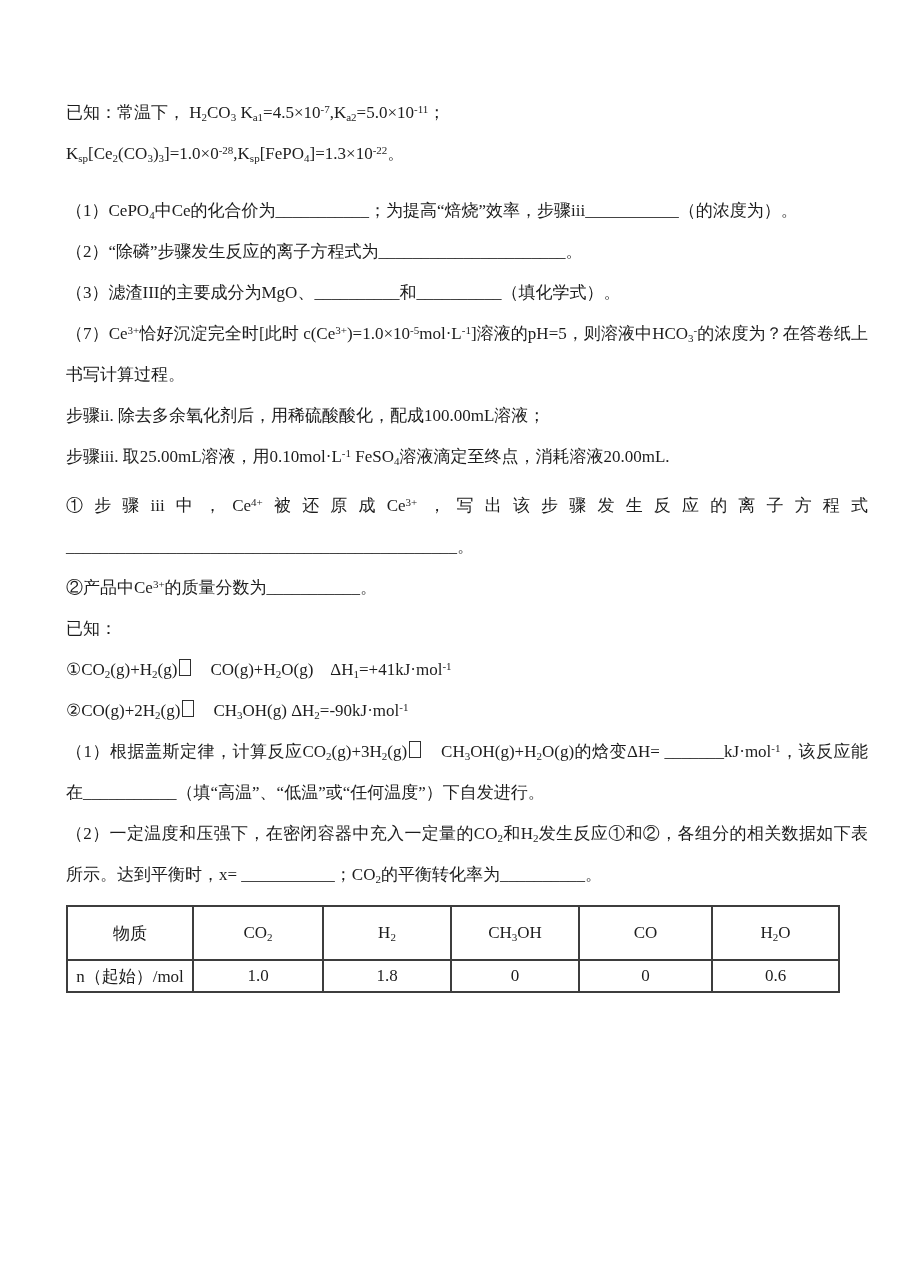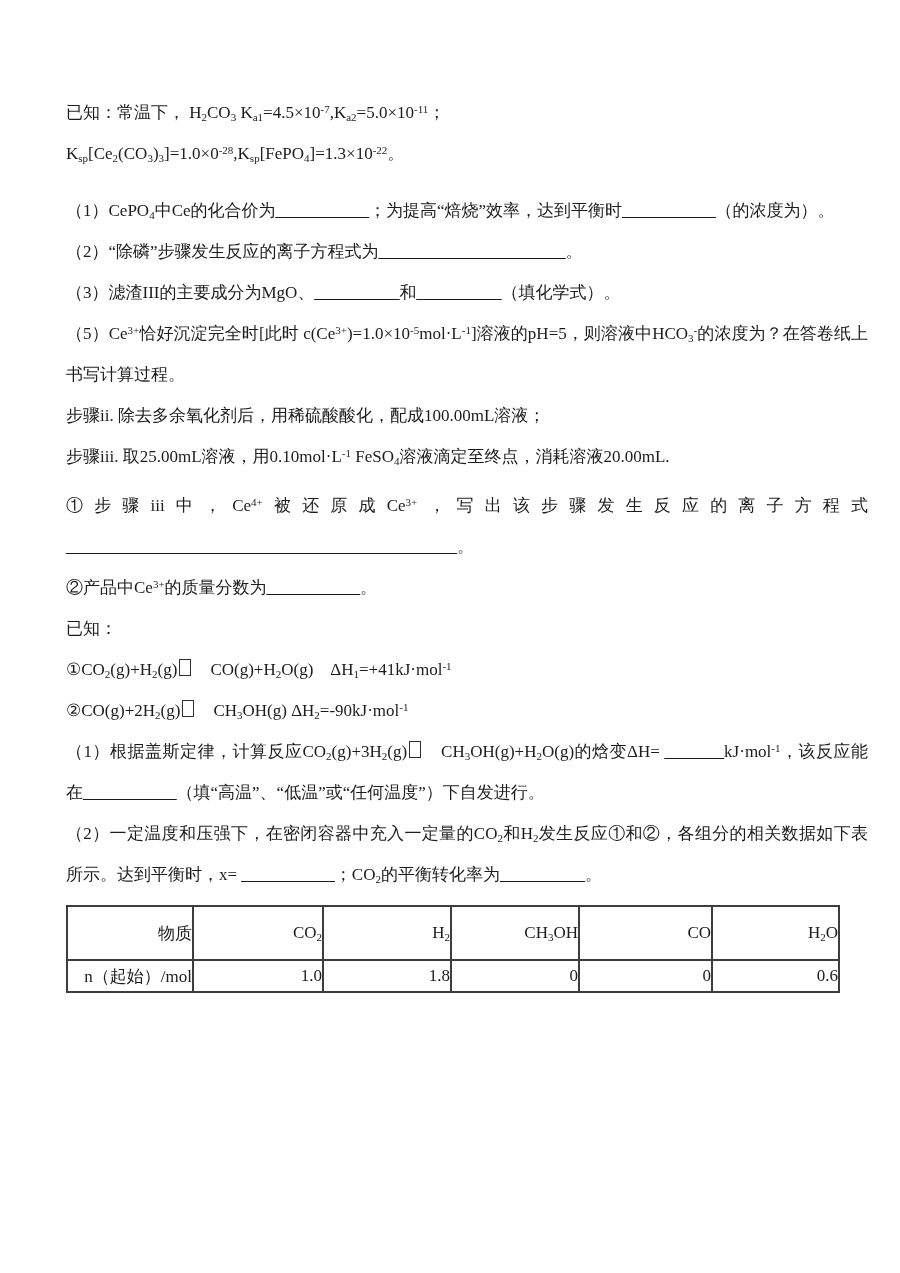--- a/index.html
+++ b/index.html
@@ -5,41 +5,41 @@
   html,body{margin:0;padding:0;background:#ffffff;}
   body{width:900px;height:1273px;overflow:hidden;color:#1c1c1c;
        font-family:"Liberation Serif","DejaVu Serif",serif;}
   .page{padding:92px 32px 0 66px;}
   p.ln{margin:0;font-size:17px;line-height:41px;text-align:justify;text-justify:inter-ideograph;}
   p.mt16{margin-top:16px;}
   p.mt8{margin-top:8px;}
   sub,sup{font-size:11px;line-height:0;}
   sup{vertical-align:5px;}
   sub{vertical-align:-3px;}
-  .blank{letter-spacing:0;text-decoration:underline;}
+  .blank{letter-spacing:0;}
   .box{display:inline-block;width:10px;height:15px;border:1.5px solid #2f2f2f;
        vertical-align:-1px;margin:0 2px;}
   table.eq{border-collapse:collapse;table-layout:fixed;width:772px;margin-top:10px;
            font-size:17px;}
-  table.eq th,table.eq td{border:2px solid #3d3d3d;font-weight:normal;text-align:right;
+  table.eq th,table.eq td{border:2px solid #3d3d3d;font-weight:normal;text-align:center;
            padding:0;}
   table.eq th{height:52px;}
   table.eq td{height:30px;}
   td.leftcell{text-align:left;padding-left:4px;border-radius:12px;}
 </style>
 </head>
 <body>
 
 <div class="page">
   <p class="ln"><span>已知：常温下， H</span><sub>2</sub><span>CO</span><sub>3</sub><span> K</span><sub>a1</sub><span>=4.5×10</span><sup>-7</sup><span>,K</span><sub>a2</sub><span>=5.0×10</span><sup>-11</sup><span>；</span></p>
   <p class="ln"><span>K</span><sub>sp</sub><span>[Ce</span><sub>2</sub><span>(CO</span><sub>3</sub><span>)</span><sub>3</sub><span>]=1.0×0</span><sup>-28</sup><span>,K</span><sub>sp</sub><span>[FePO</span><sub>4</sub><span>]=1.3×10</span><sup>-22</sup><span>。</span></p>
-  <p class="ln mt16"><span>（1）CePO</span><sub>4</sub><span>中Ce的化合价为</span><span class="blank">___________</span><span>；为提高“焙烧”效率，达到平衡时</span><span class="blank">___________</span><span>（的浓度为）。</span></p>
+  <p class="ln mt16"><span>（1）CePO</span><sub>4</sub><span>中Ce的化合价为</span><span class="blank">___________</span><span>；为提高“焙烧”效率，步骤iii</span><span class="blank">___________</span><span>（的浓度为）。</span></p>
   <p class="ln"><span>（2）“除磷”步骤发生反应的离子方程式为</span><span class="blank">______________________</span><span>。</span></p>
   <p class="ln"><span>（3）滤渣III的主要成分为MgO、</span><span class="blank">__________</span><span>和</span><span class="blank">__________</span><span>（填化学式）。</span></p>
-  <p class="ln"><span>（5）Ce</span><sup>3+</sup><span>恰好沉淀完全时[此时 c(Ce</span><sup>3+</sup><span>)=1.0×10</span><sup>-5</sup><span>mol·L</span><sup>-1</sup><span>]溶液的pH=5，则溶液中HCO</span><sub>3</sub><sup>-</sup><span>的浓度为？在答卷纸上书写计算过程。</span></p>
+  <p class="ln"><span>（7）Ce</span><sup>3+</sup><span>恰好沉淀完全时[此时 c(Ce</span><sup>3+</sup><span>)=1.0×10</span><sup>-5</sup><span>mol·L</span><sup>-1</sup><span>]溶液的pH=5，则溶液中HCO</span><sub>3</sub><sup>-</sup><span>的浓度为？在答卷纸上书写计算过程。</span></p>
   <p class="ln"><span>步骤ii. 除去多余氧化剂后，用稀硫酸酸化，配成100.00mL溶液；</span></p>
   <p class="ln"><span>步骤iii. 取25.00mL溶液，用0.10mol·L</span><sup>-1</sup><span> FeSO</span><sub>4</sub><span>溶液滴定至终点，消耗溶液20.00mL.</span></p>
   <p class="ln mt8"><span>①步骤iii中，Ce</span><sup>4+</sup><span>被还原成Ce</span><sup>3+</sup><span>，写出该步骤发生反应的离子方程式</span><span class="blank">______________________________________________</span><span>。</span></p>
   <p class="ln"><span>②产品中Ce</span><sup>3+</sup><span>的质量分数为</span><span class="blank">___________</span><span>。</span></p>
   <p class="ln"><span>已知：</span></p>
   <p class="ln"><span>①CO</span><sub>2</sub><span>(g)+H</span><sub>2</sub><span>(g)</span><span class="box"></span><span>　CO(g)+H</span><sub>2</sub><span>O(g)　ΔH</span><sub>1</sub><span>=+41kJ·mol</span><sup>-1</sup></p>
   <p class="ln"><span>②CO(g)+2H</span><sub>2</sub><span>(g)</span><span class="box"></span><span>　CH</span><sub>3</sub><span>OH(g) ΔH</span><sub>2</sub><span>=-90kJ·mol</span><sup>-1</sup></p>
   <p class="ln"><span>（1）根据盖斯定律，计算反应CO</span><sub>2</sub><span>(g)+3H</span><sub>2</sub><span>(g)</span><span class="box"></span><span>　CH</span><sub>3</sub><span>OH(g)+H</span><sub>2</sub><span>O(g)的焓变ΔH= </span><span class="blank">_______</span><span>kJ·mol</span><sup>-1</sup><span>，该反应能在</span><span class="blank">___________</span><span>（填“高温”、“低温”或“任何温度”）下自发进行。</span></p>
   <p class="ln"><span>（2）一定温度和压强下，在密闭容器中充入一定量的CO</span><sub>2</sub><span>和H</span><sub>2</sub><span>发生反应①和②，各组分的相关数据如下表所示。达到平衡时，x= </span><span class="blank">___________</span><span>；CO</span><sub>2</sub><span>的平衡转化率为</span><span class="blank">__________</span><span>。</span></p>
 

